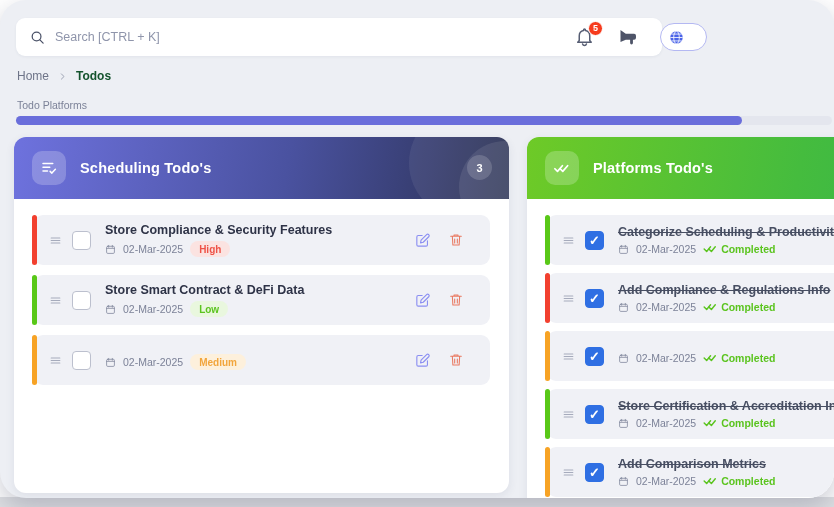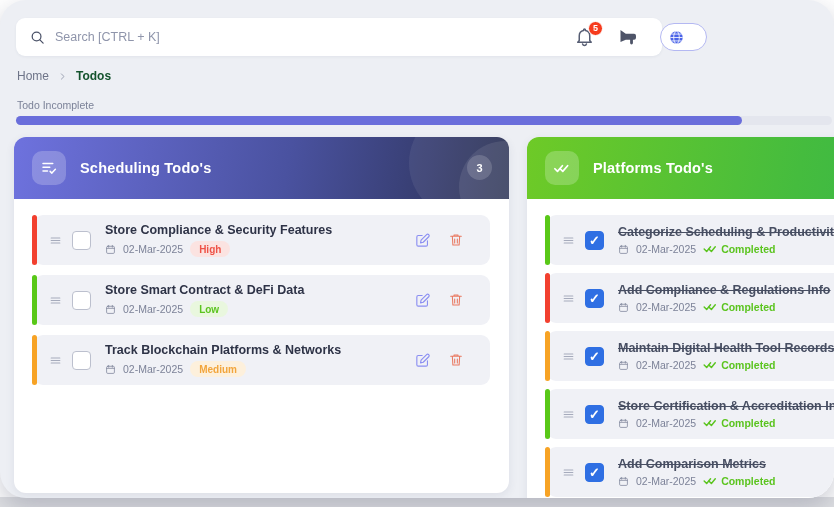--- a/index.html
+++ b/index.html
@@ -138,21 +138,21 @@
   <div class="breadcrumb">
     <span class="bc-home">Home</span>
     <span class="bc-sep">
       <svg viewBox="0 0 24 24">
           <path d="M9 5l7 7-7 7"></path>
         </svg>
     </span>
     <span class="bc-current">Todos</span>
   </div>
 
-  <div class="progress-label">Todo Incomplete</div>
+  <div class="progress-label">Todo Platforms</div>
   <div class="progress-track">
     <div class="progress-fill" style="width: 89%;"></div>
   </div>
 
   <div class="panels">
 
     <section class="panel incomplete">
       <header class="panel-head head-incomplete">
         <span class="deco1"></span>
         <span class="deco2"></span>
@@ -240,21 +240,20 @@
   </div>
           <div class="todo-item">
     <span class="accent" style="background: rgb(247, 163, 37);"></span>
     <span class="drag">
       <svg viewBox="0 0 24 24">
                 <path d="M4 7.5h16M4 12h16M4 16.5h16"></path>
               </svg>
     </span>
     <span class="checkbox"></span>
     <div class="todo-main">
-      <div class="todo-title">Track Blockchain Platforms &amp; Networks</div>
       <div class="todo-meta">
         <span class="cal">
           <svg viewBox="0 0 24 24">
                     <rect x="3.5" y="5" width="17" height="15.5" rx="2.5"></rect>
                     <path d="M3.5 9.5h17M8 3v4M16 3v4"></path>
                   </svg>
         </span>
         <span class="todo-date">02-Mar-2025</span>
         <span class="priority-pill p-medium">Medium</span>
 
@@ -351,21 +350,20 @@
   </div>
           <div class="todo-item done">
     <span class="accent" style="background: rgb(247, 163, 37);"></span>
     <span class="drag">
       <svg viewBox="0 0 24 24">
                 <path d="M4 7.5h16M4 12h16M4 16.5h16"></path>
               </svg>
     </span>
     <span class="checkbox checked"></span>
     <div class="todo-main">
-      <div class="todo-title">Maintain Digital Health Tool Records</div>
       <div class="todo-meta">
         <span class="cal">
           <svg viewBox="0 0 24 24">
                     <rect x="3.5" y="5" width="17" height="15.5" rx="2.5"></rect>
                     <path d="M3.5 9.5h17M8 3v4M16 3v4"></path>
                   </svg>
         </span>
         <span class="todo-date">02-Mar-2025</span>
 
         <span class="completed-flag">

